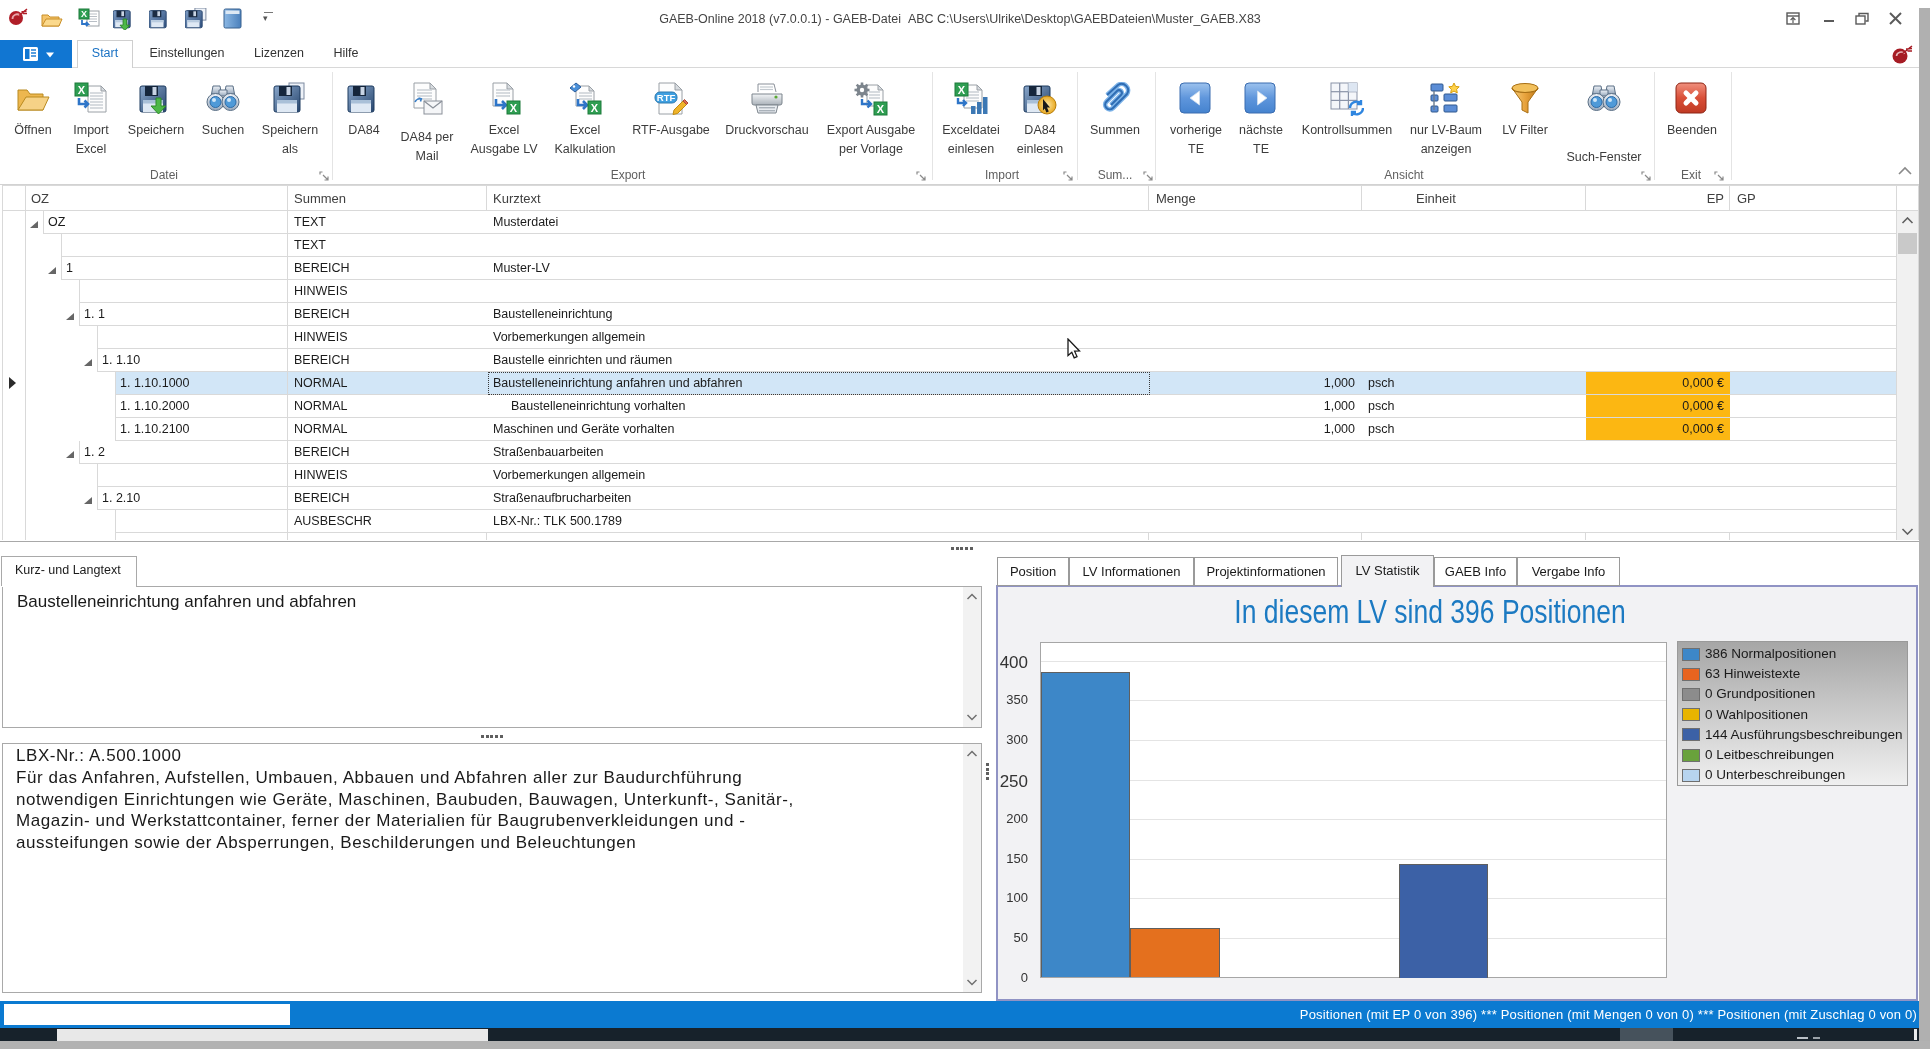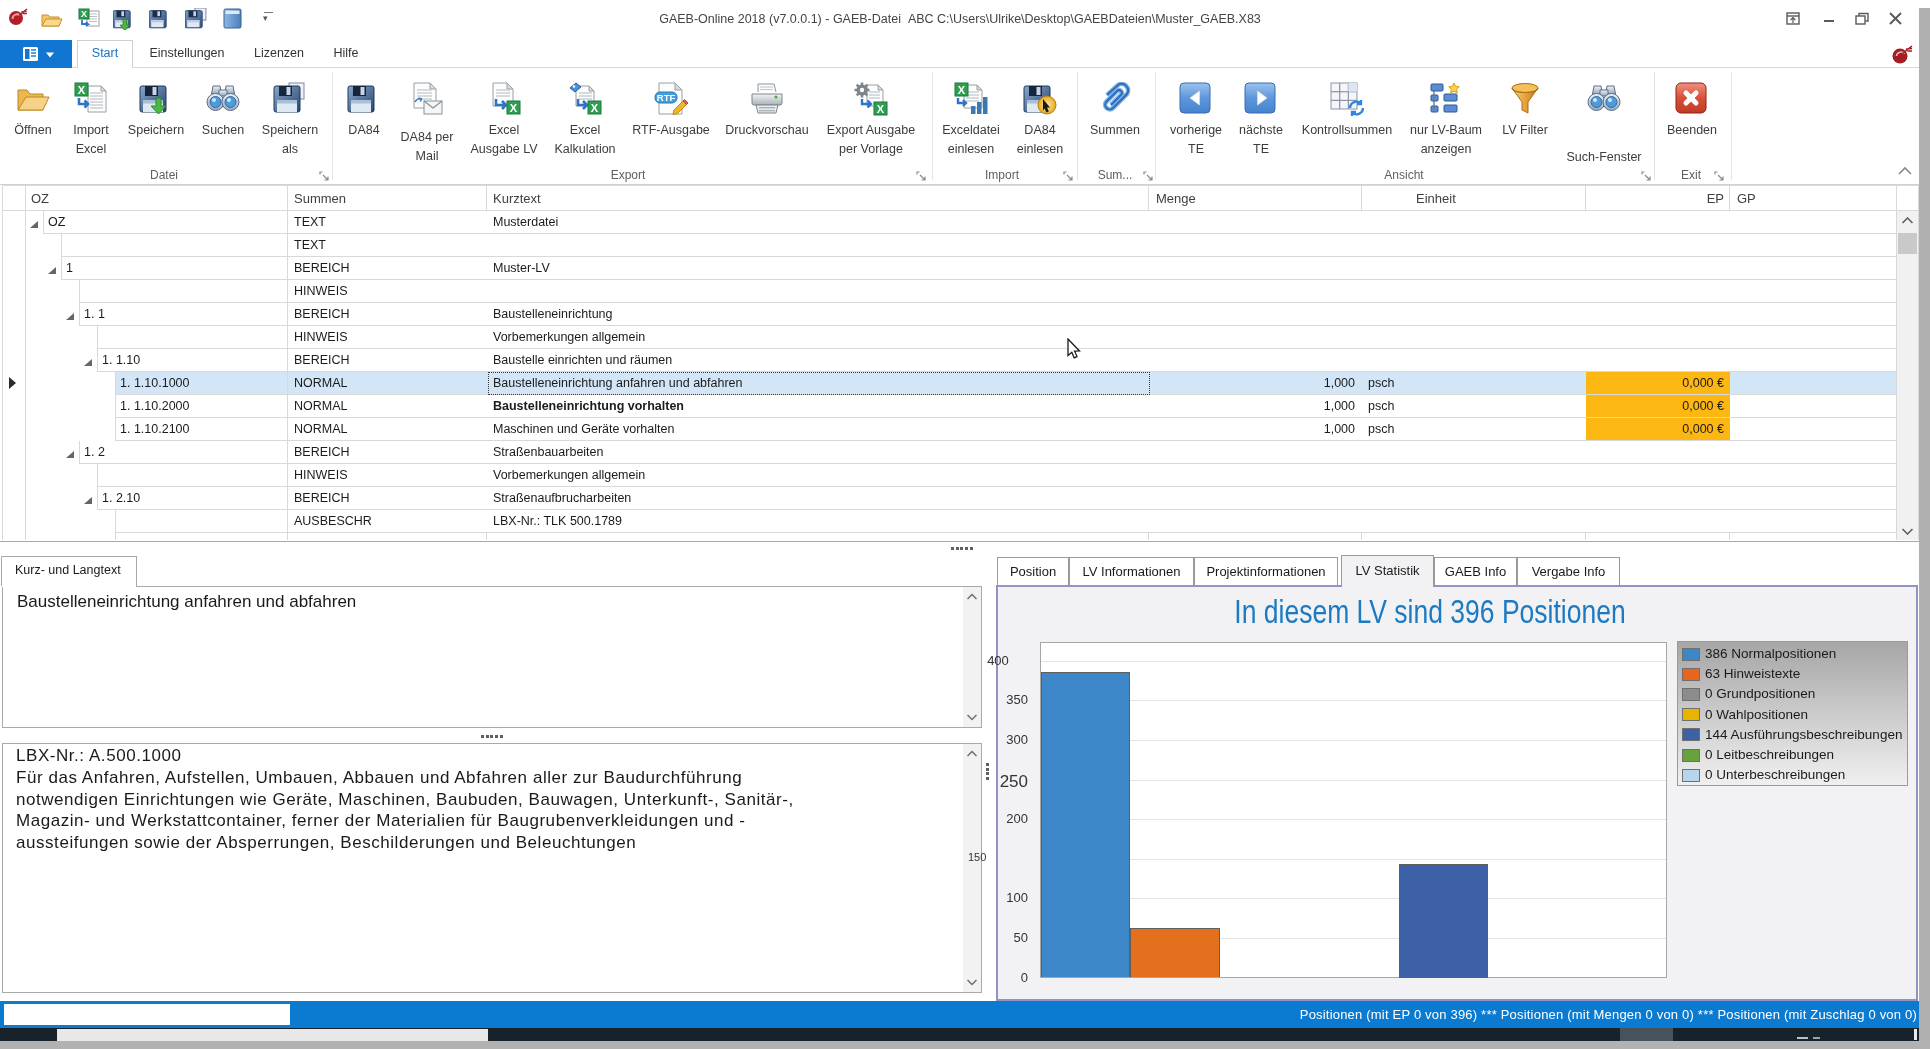--- a/index.html
+++ b/index.html
@@ -560,21 +560,21 @@
 <div class="a cell" style="left:1200px;top:375.99px;width:155px;text-align:right;">1,000</div>
 <div class="a cell" style="left:1368px;top:375.99px;">psch</div>
 <div class="a" style="left:1586px;top:372.29px;width:144px;height:21.97px;background:#fcb712;"></div>
 <div class="a cell" style="left:1586px;top:375.99px;width:138px;text-align:right;">0,000 €</div>
 <div class="a" style="left:487.5px;top:372.29px;width:660px;height:20.97px;border:1px dotted #3a3a3a;"></div>
 <div class="a" style="left:9px;top:376.79px;width:0;height:0;border-left:7px solid #2b2b2b;border-top:6px solid transparent;border-bottom:6px solid transparent;"></div>
 <div class="a" style="left:115px;top:394.76px;width:172px;height:22.97px;border-left:1px solid #d9d9d9;border-bottom:1px solid #d9d9d9;box-sizing:border-box;background:#fff;"></div>
 <div class="a cell" style="left:120px;top:398.96px;">1. 1.10.2000</div>
 <div class="a" style="left:288px;top:394.76px;width:1608px;height:22.97px;border-bottom:1px solid #d9d9d9;box-sizing:border-box;background:#fff;"></div>
 <div class="a cell" style="left:294px;top:398.96px;">NORMAL</div>
-<div class="a cell" style="left:493px;top:398.96px;font-weight:bold;">Baustelleneinrichtung vorhalten</div>
+<div class="a cell" style="left:511px;top:398.96px;">Baustelleneinrichtung vorhalten</div>
 <div class="a cell" style="left:1200px;top:398.96px;width:155px;text-align:right;">1,000</div>
 <div class="a cell" style="left:1368px;top:398.96px;">psch</div>
 <div class="a" style="left:1586px;top:395.26px;width:144px;height:21.97px;background:#fcb712;"></div>
 <div class="a cell" style="left:1586px;top:398.96px;width:138px;text-align:right;">0,000 €</div>
 <div class="a" style="left:115px;top:417.73px;width:172px;height:22.97px;border-left:1px solid #d9d9d9;border-bottom:1px solid #d9d9d9;box-sizing:border-box;background:#fff;"></div>
 <div class="a cell" style="left:120px;top:421.93px;">1. 1.10.2100</div>
 <div class="a" style="left:288px;top:417.73px;width:1608px;height:22.97px;border-bottom:1px solid #d9d9d9;box-sizing:border-box;background:#fff;"></div>
 <div class="a cell" style="left:294px;top:421.93px;">NORMAL</div>
 <div class="a cell" style="left:493px;top:421.93px;">Maschinen und Geräte vorhalten</div>
 <div class="a cell" style="left:1200px;top:421.93px;width:155px;text-align:right;">1,000</div>
@@ -668,26 +668,26 @@
 <div class="a" style="left:1041px;top:898.3px;width:625px;height:1px;background:#e4e4e4;"></div>
 <div class="a" style="left:1041px;top:858.7px;width:625px;height:1px;background:#e4e4e4;"></div>
 <div class="a" style="left:1041px;top:819.2px;width:625px;height:1px;background:#e4e4e4;"></div>
 <div class="a" style="left:1041px;top:779.6px;width:625px;height:1px;background:#e4e4e4;"></div>
 <div class="a" style="left:1041px;top:740.0px;width:625px;height:1px;background:#e4e4e4;"></div>
 <div class="a" style="left:1041px;top:700.4px;width:625px;height:1px;background:#e4e4e4;"></div>
 <div class="a" style="left:1041px;top:660.8px;width:625px;height:1px;background:#e4e4e4;"></div>
 <div class="a" style="left:968px;top:969.5px;width:60px;text-align:right;font-size:13px;color:#333;">0</div>
 <div class="a" style="left:968px;top:929.9px;width:60px;text-align:right;font-size:13px;color:#333;">50</div>
 <div class="a" style="left:968px;top:890.3px;width:60px;text-align:right;font-size:13px;color:#333;">100</div>
-<div class="a" style="left:968px;top:850.7px;width:60px;text-align:left;font-size:11px;color:#333;">150</div>
+<div class="a" style="left:968px;top:850.7px;width:60px;text-align:right;font-size:13px;color:#333;">150</div>
 <div class="a" style="left:968px;top:811.2px;width:60px;text-align:right;font-size:13px;color:#333;">200</div>
 <div class="a" style="left:968px;top:771.6px;width:60px;text-align:right;font-size:17px;color:#333;">250</div>
 <div class="a" style="left:968px;top:732.0px;width:60px;text-align:right;font-size:13px;color:#333;">300</div>
 <div class="a" style="left:968px;top:692.4px;width:60px;text-align:right;font-size:13px;color:#333;">350</div>
-<div class="a" style="left:968px;top:652.8px;width:60px;text-align:center;font-size:13px;color:#333;">400</div>
+<div class="a" style="left:968px;top:652.8px;width:60px;text-align:right;font-size:17px;color:#333;">400</div>
 <div class="a" style="left:1041.0px;top:671.9px;width:89.4px;height:305.6px;background:#3d87c8;border:1px solid #5f5f5f;border-bottom:none;box-sizing:border-box;"></div>
 <div class="a" style="left:1130.4px;top:927.6px;width:89.4px;height:49.9px;background:#e4701e;border:1px solid #5f5f5f;border-bottom:none;box-sizing:border-box;"></div>
 <div class="a" style="left:1398.7px;top:863.5px;width:89.4px;height:114.0px;background:#3c61a6;border:1px solid #5f5f5f;border-bottom:none;box-sizing:border-box;"></div>
 <div class="a" style="left:1677px;top:641px;width:231px;height:145px;border:1px solid #9a9a9a;box-sizing:border-box;background:linear-gradient(to bottom,#a6a6a6,#f0f0f0);"></div>
 <div class="a" style="left:1682px;top:647.5px;width:18px;height:13px;background:#3d87c8;border:1px solid #6f6f6f;box-sizing:border-box;"></div>
 <div class="a" style="left:1705px;top:646.0px;font-size:13.5px;color:#1a1a1a;white-space:nowrap;">386 Normalpositionen</div>
 <div class="a" style="left:1682px;top:667.7px;width:18px;height:13px;background:#e8641f;border:1px solid #6f6f6f;box-sizing:border-box;"></div>
 <div class="a" style="left:1705px;top:666.2px;font-size:13.5px;color:#1a1a1a;white-space:nowrap;">63 Hinweistexte</div>
 <div class="a" style="left:1682px;top:687.9px;width:18px;height:13px;background:#8c8c8c;border:1px solid #6f6f6f;box-sizing:border-box;"></div>
 <div class="a" style="left:1705px;top:686.4px;font-size:13.5px;color:#1a1a1a;white-space:nowrap;">0 Grundpositionen</div>

